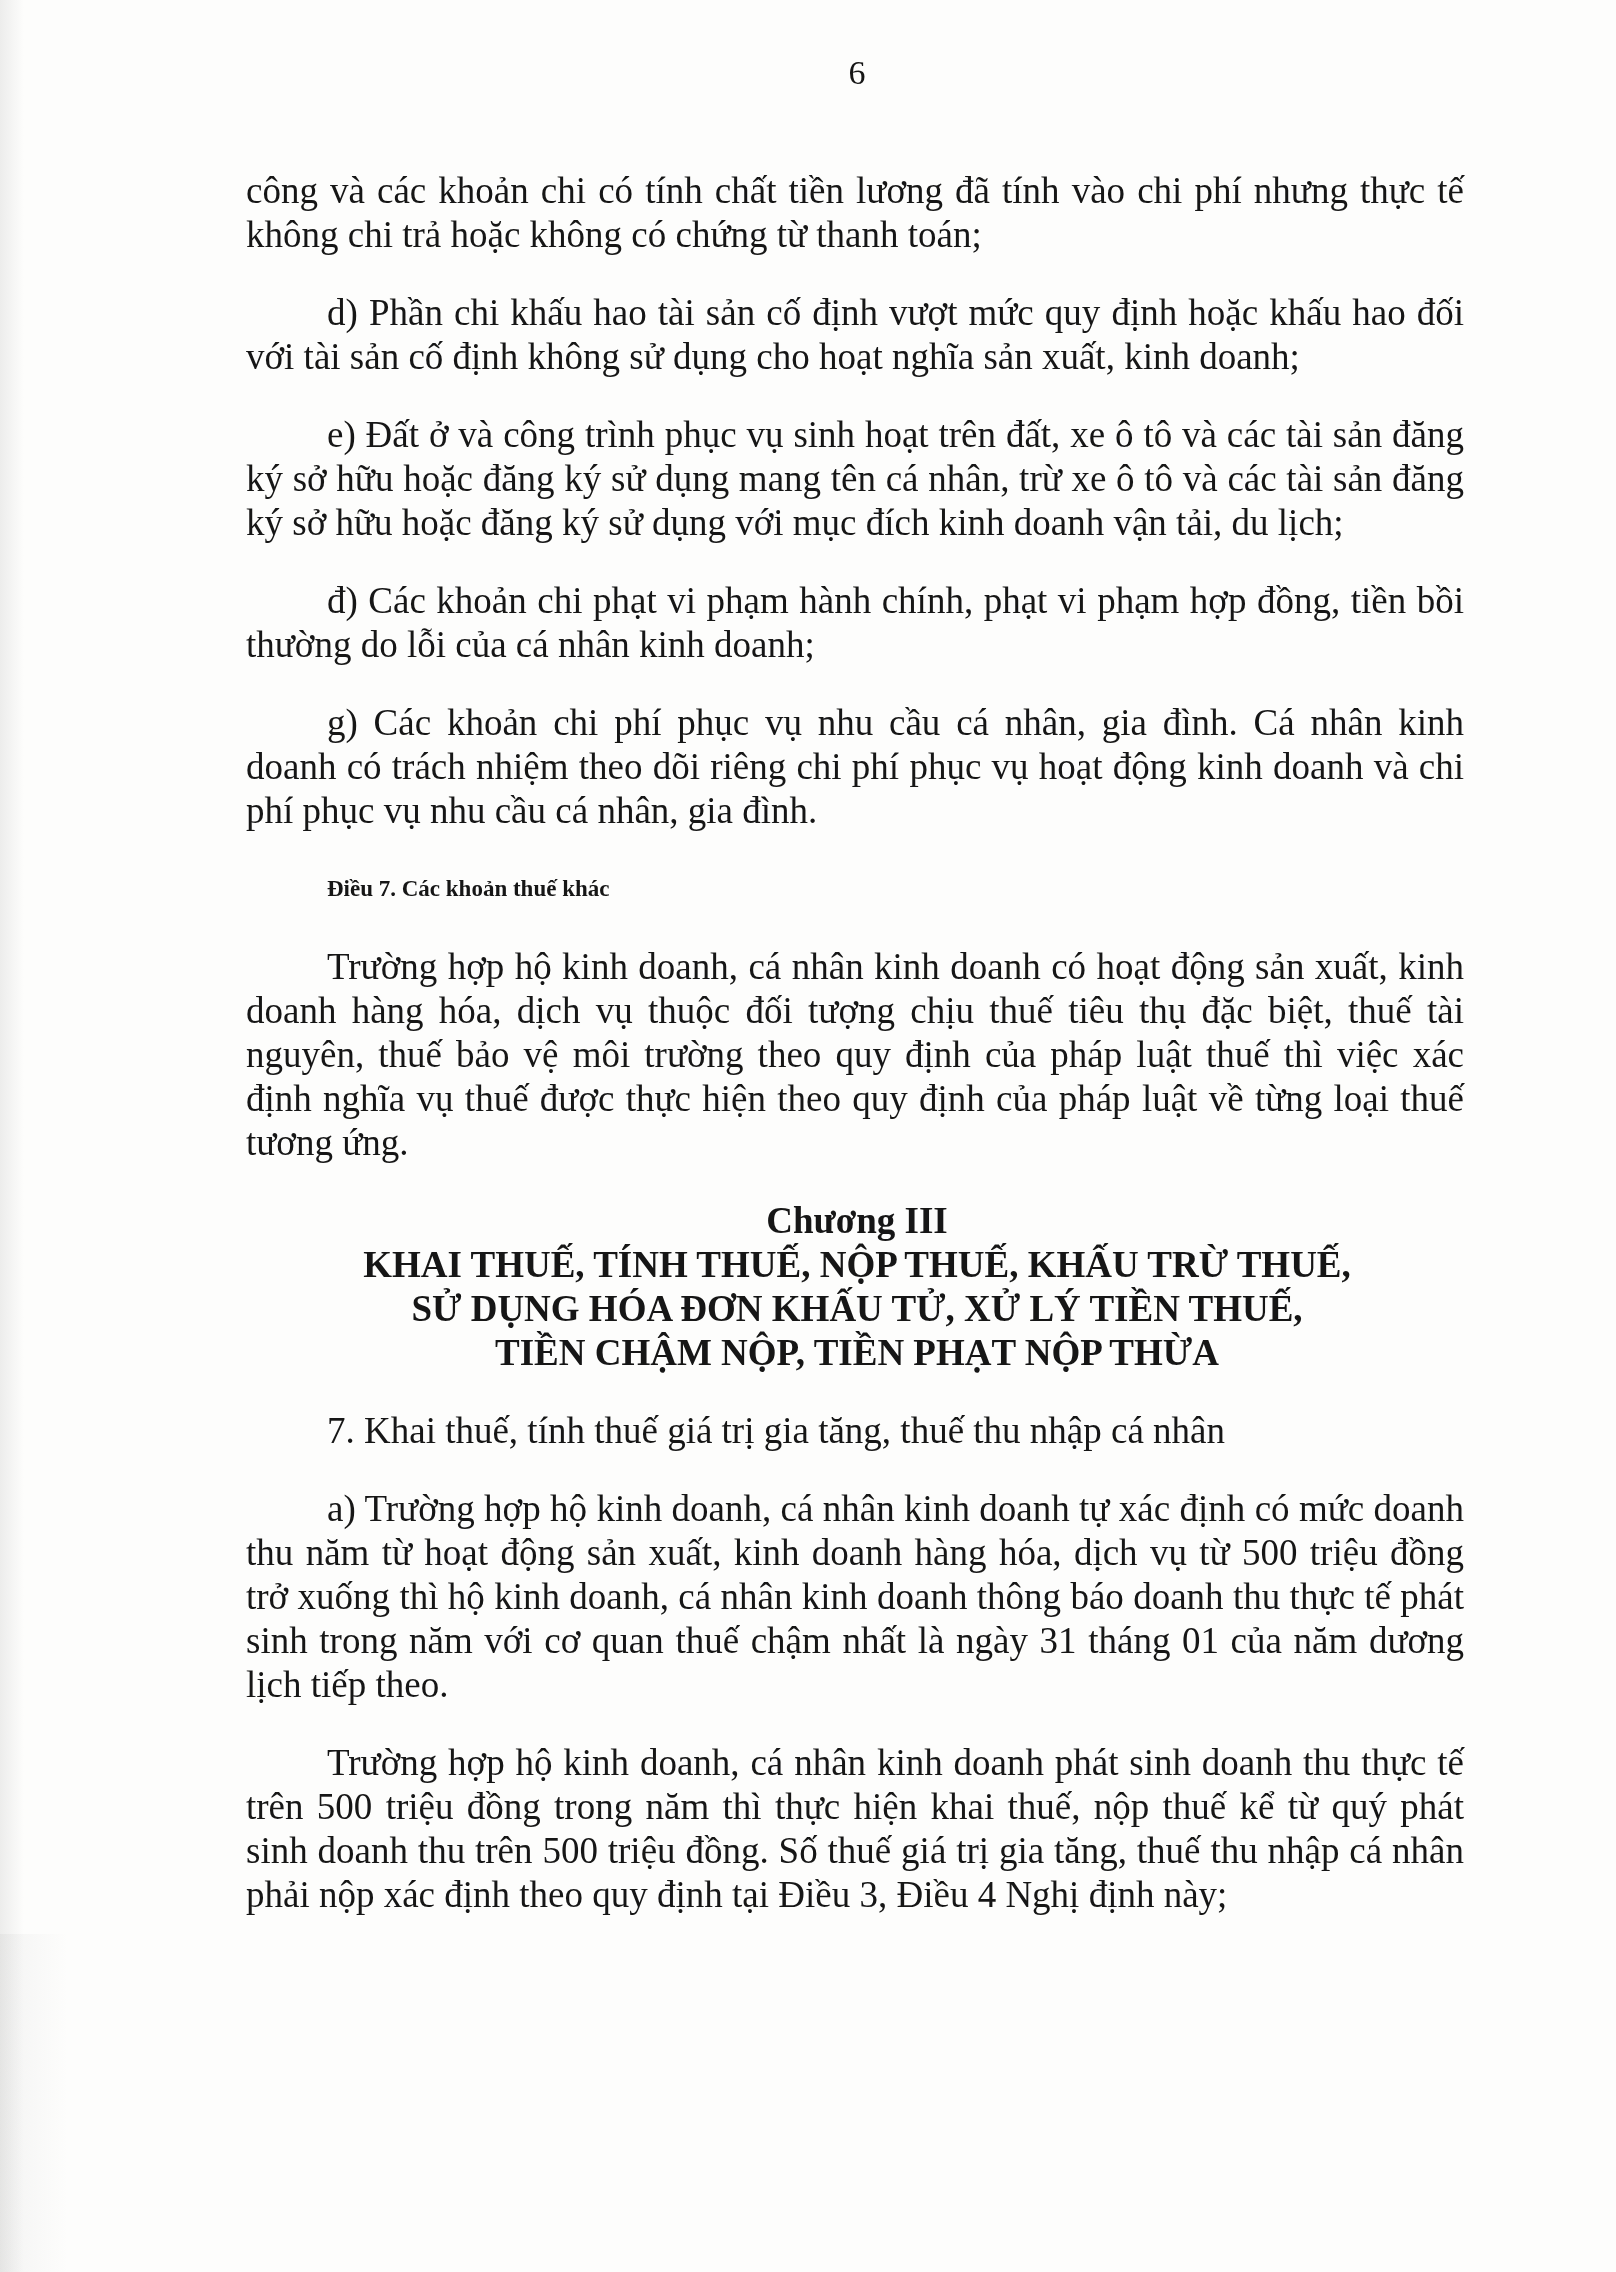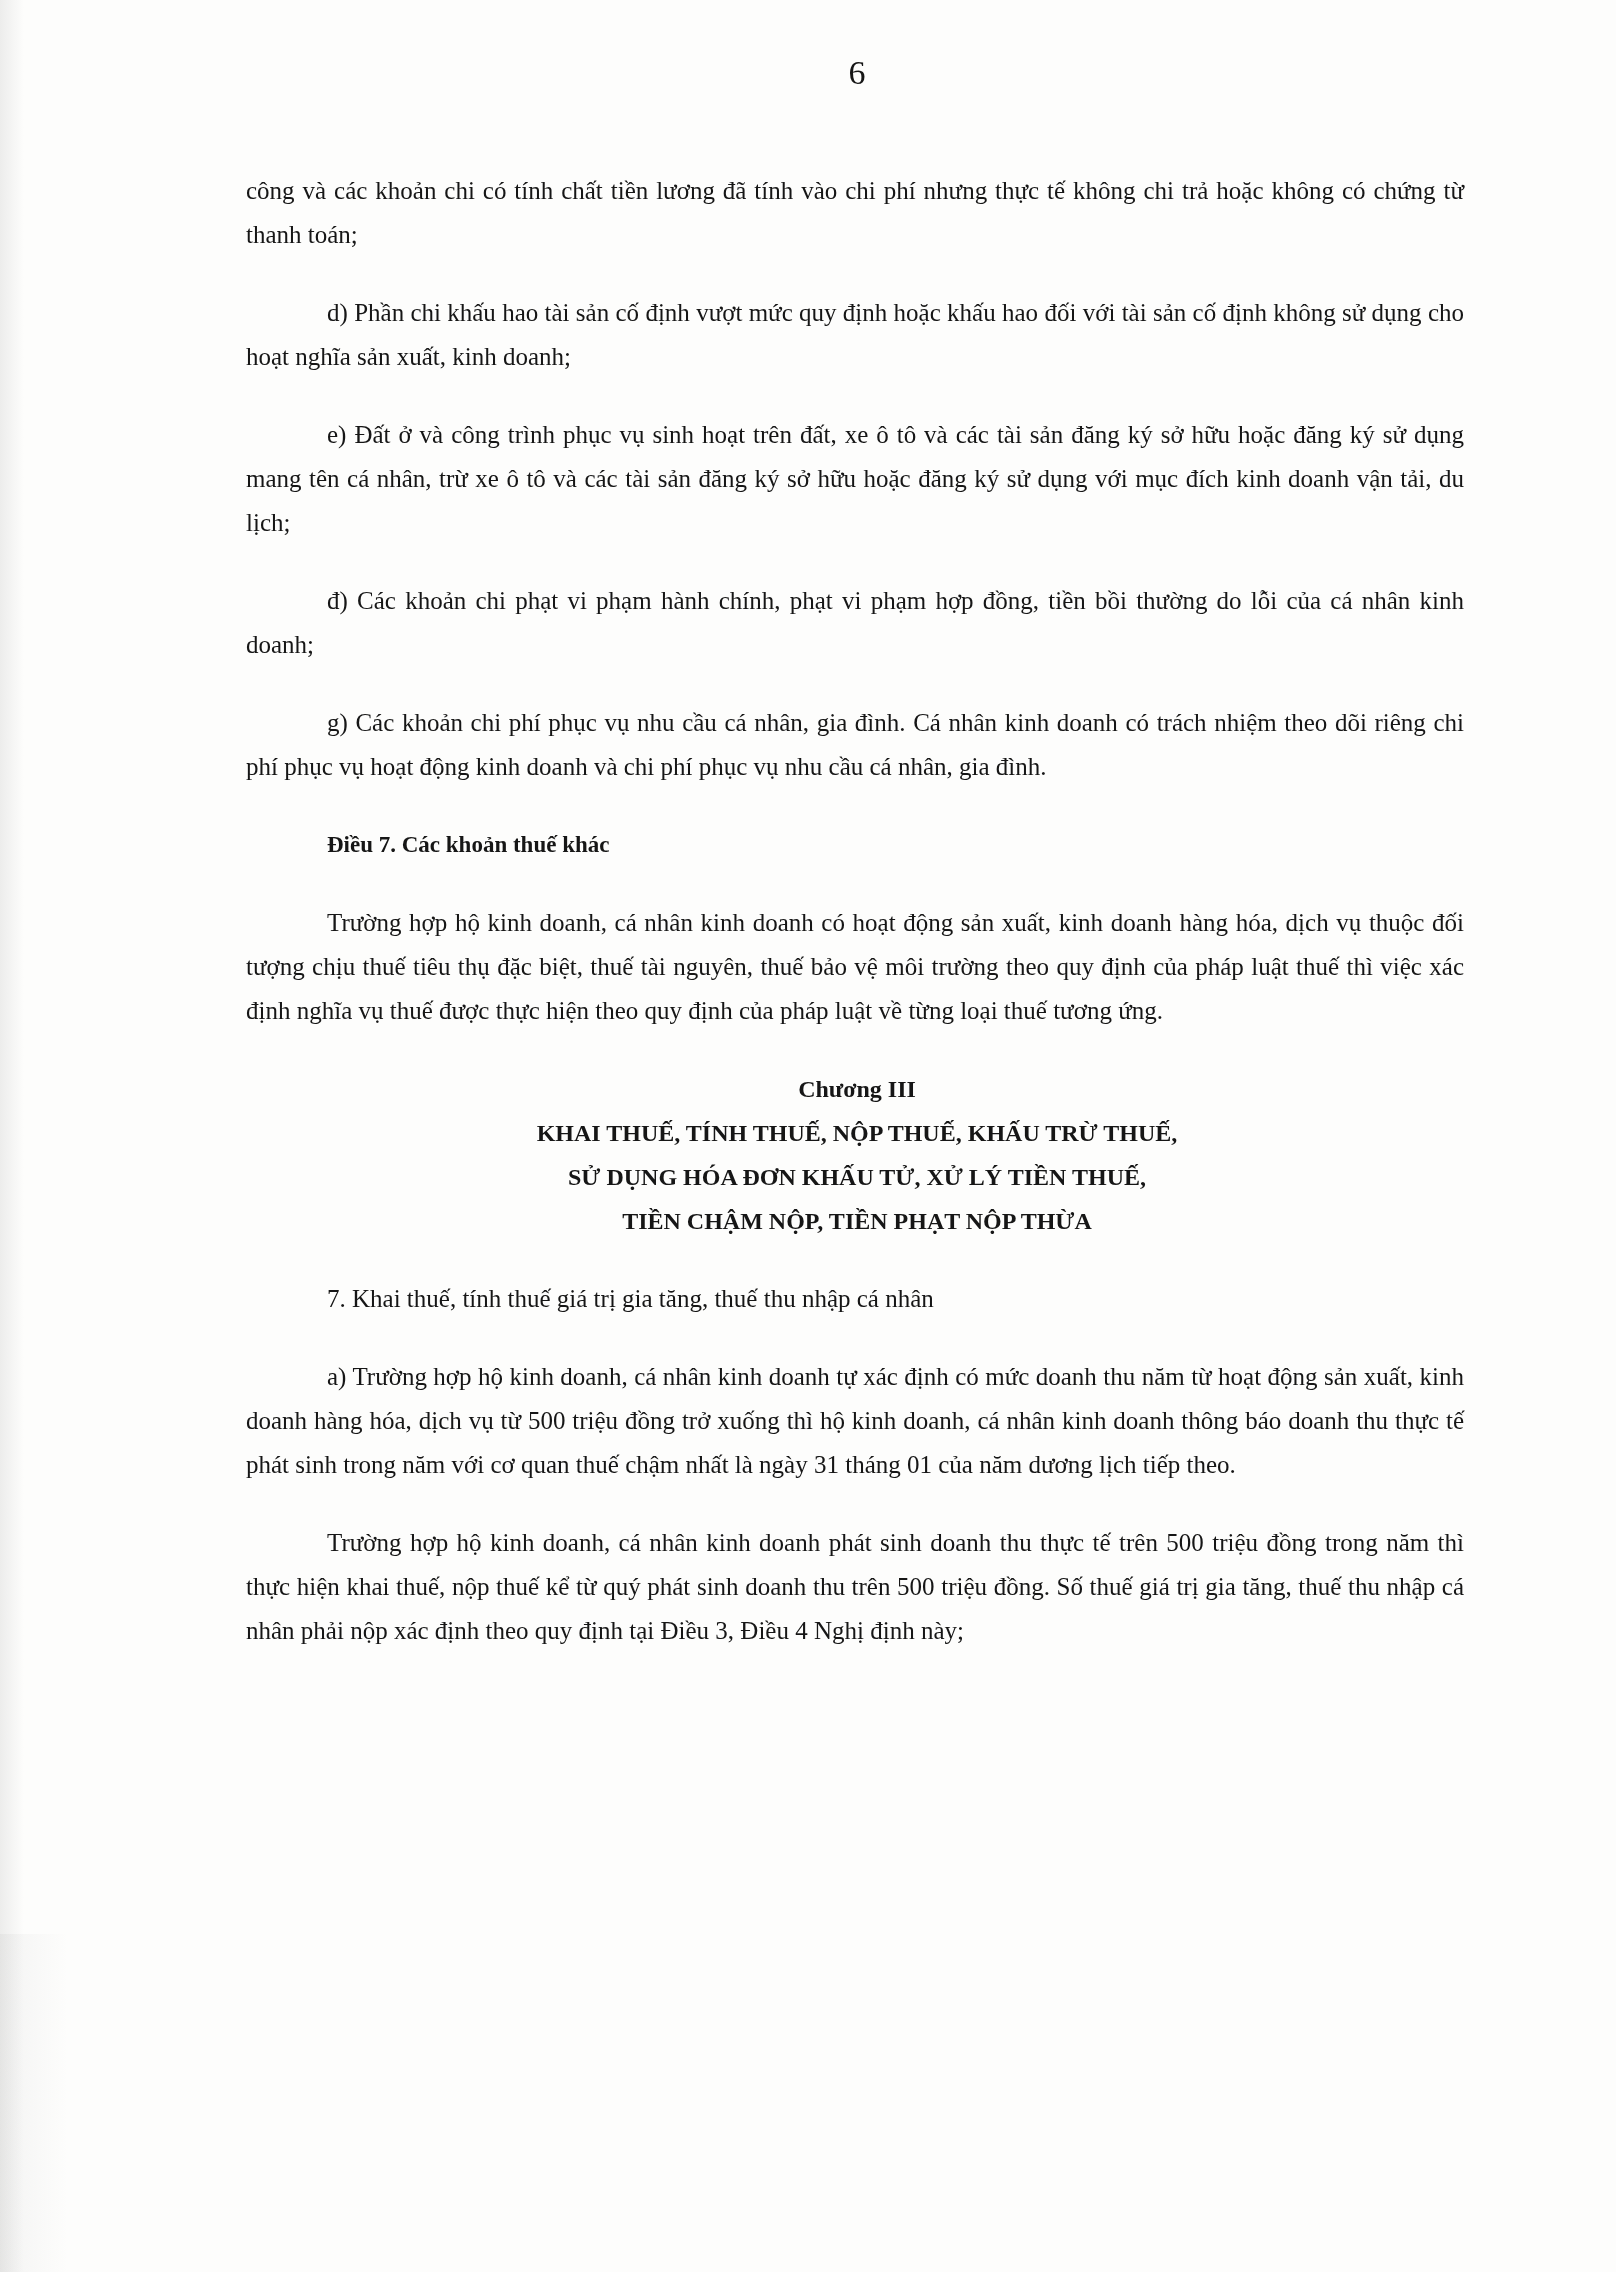--- a/index.html
+++ b/index.html
@@ -38,41 +38,41 @@
     top: 53px;
     width: 1222px;
   }
   .page-number {
     text-align: center;
     font-size: 34px;
     line-height: 40px;
     margin: 0 0 76px 0;
   }
   .para {
-    font-size: 25px;
+    font-size: 37px;
     line-height: 44px;
     text-align: justify;
     margin: 0 4px 34px 0;
   }
   .indent { text-indent: 81px; }
   .article-heading {
     font-size: 23px;
     line-height: 44px;
     font-weight: bold;
     text-indent: 81px;
     text-align: left;
     margin: 0 0 34px 0;
   }
   .chapter {
     text-align: center;
     font-weight: bold;
     margin: 0 0 34px 0;
   }
   .chapter-line {
-    font-size: 24px;
+    font-size: 37px;
     line-height: 44px;
   }
 </style>
 </head>
 <body>
 
 <div class="page">
   <div class="scan-edge"></div>
   <div class="scan-smudge"></div>
 

